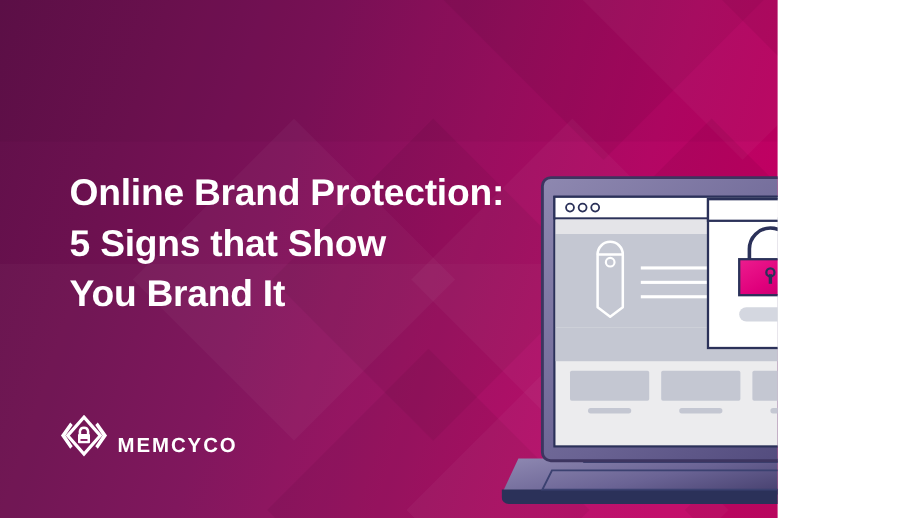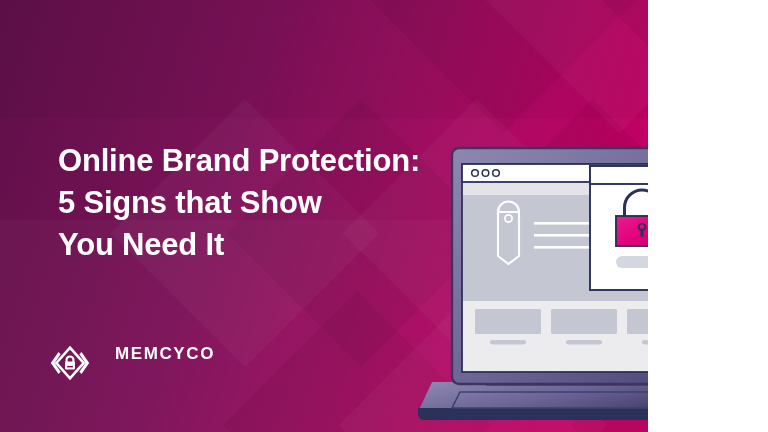--- a/index.html
+++ b/index.html
@@ -55,22 +55,22 @@
     line-height:1.36;
     letter-spacing:-0.2px;
   }
   .headline .ln { display:block; white-space:nowrap; }
 
   
   .logo {
     position:absolute;
     left:50px; top:344px;
     display:flex;
-    align-items:flex-start;
-    gap:25px;
+    align-items:flex-end;
+    gap:8px;
   }
   .logo-mark { width:40px; height:38px; display:block; }
   .logo-word {
     color:#ffffff;
     font-size:17px;
     font-weight:bold;
     letter-spacing:1.6px;
   }
 
   
@@ -101,21 +101,21 @@
     <div class="wedge" style="left:614px; top:138px;"></div>
 
     <div class="wedge d" style="left:262px; top:330px;"></div>
     <div class="wedge" style="left:378px; top:330px;"></div>
     <div class="wedge d" style="left:610px; top:330px;"></div>
   </div>
 
   <h1 class="headline">
     <span class="ln">Online Brand Protection:</span>
     <span class="ln">5 Signs that Show</span>
-    <span class="ln">You Need It</span>
+    <span class="ln">You Brand It</span>
   </h1>
 
   <div class="logo">
     <svg class="logo-mark" viewBox="0 0 40 38">
 
       <path d="M8.5 8.0 L10.6 10.2 L4.6 19.0 L10.6 27.8 L8.5 30.0 L0.8 19.0 Z" fill="#ffffff"></path>
 
       <path d="M31.5 8.0 L29.4 10.2 L35.4 19.0 L29.4 27.8 L31.5 30.0 L39.2 19.0 Z" fill="#ffffff"></path>
 
       <path d="M20 3.6 L33.6 19 L20 34.4 L6.4 19 Z" fill="none" stroke="#ffffff" stroke-width="2.6"></path>

